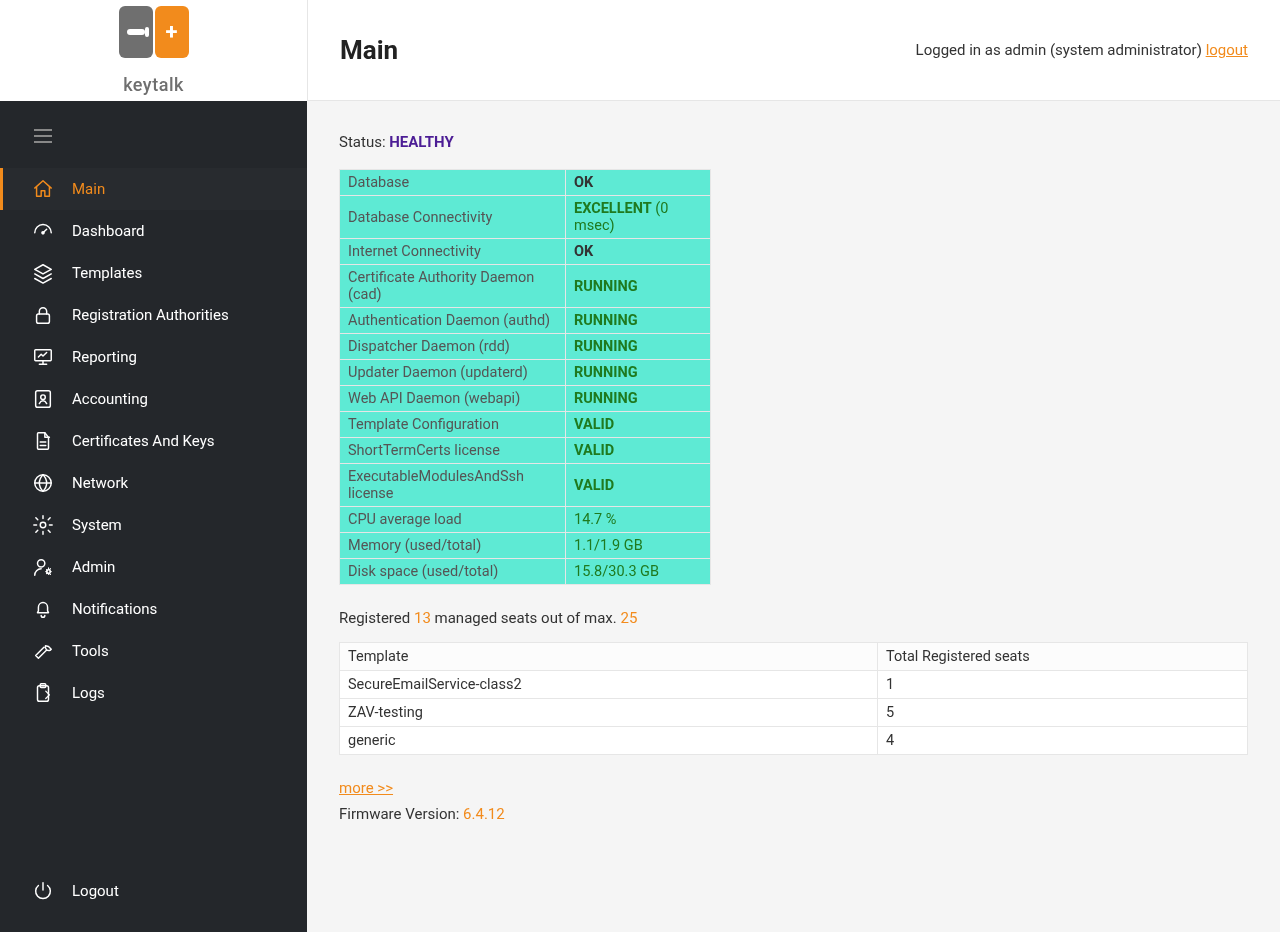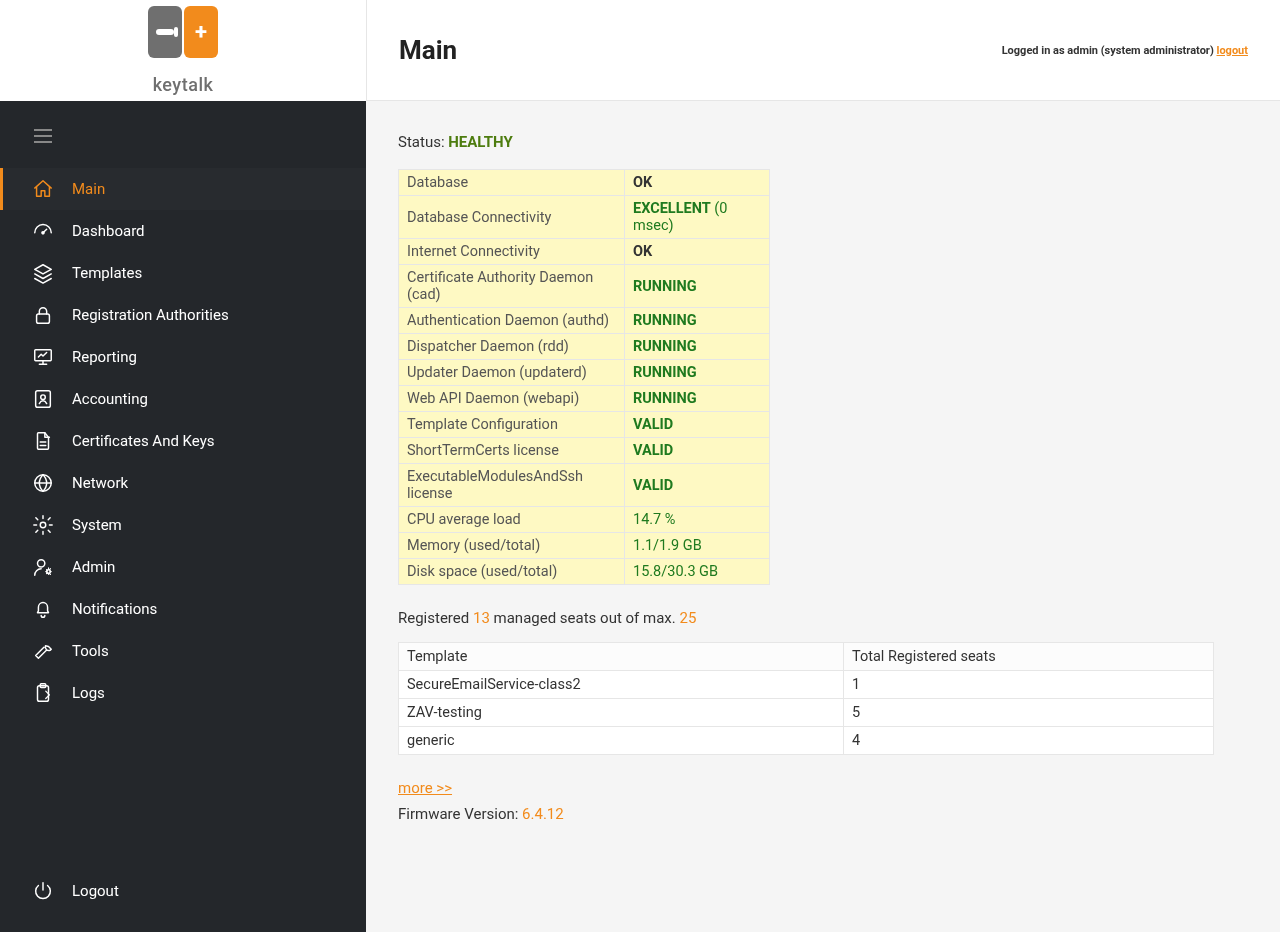--- a/index.html
+++ b/index.html
@@ -29,38 +29,38 @@
 .nav-item.active { color: #f28b1c; border-left: 3px solid #f28b1c; padding-left: 29px; background: rgba(255,255,255,0.02);}
 .nav-item .icon { width: 22px; height: 22px; display: flex; align-items: center; justify-content: center; flex-shrink: 0; }
 .nav-item .icon svg { stroke: currentColor; fill: none; }
 
 .nav-bottom { padding-bottom: 20px; }
 
 
 .main { flex: 1; background: #f5f5f5; display: flex; flex-direction: column; }
 .topbar { height: 101px; background: #fff; border-bottom: 1px solid #e6e6e6; display: flex; align-items: center; justify-content: space-between; padding: 0 32px; border-left: 1px solid #e6e6e6;}
 .page-title { font-size: 26px; font-weight: 700; color: #222; }
-.login-info { font-size: 11px; color: #333; font-weight: bold; }
+.login-info { font-size: 15px; color: #333; }
 .login-info a { color: #f28b1c; text-decoration: underline; }
 
 .content { padding: 32px; font-size: 15px; color: #333; overflow-y: auto; }
 .status-line { margin-bottom: 18px; }
-.status-healthy { color: #4d7c0f; font-weight: 700; }
-
-table.status-table { border-collapse: collapse; background: #fef9c3; margin-bottom: 24px; width: 372px; }
+.status-healthy { color: #4c1d95; font-weight: 700; }
+
+table.status-table { border-collapse: collapse; background: #5eead4; margin-bottom: 24px; width: 372px; }
 table.status-table td { border: 1px solid #e6e6e6; padding: 4px 8px; font-size: 14.5px; }
 table.status-table td:first-child { color: #555; width: 226px; }
 .val-bold { font-weight: 700; color: #333; }
 .val-green-bold { font-weight: 700; color: #1f7a1f; }
 .val-green { color: #1f7a1f; }
 
 .seats-line { margin-bottom: 15px; }
 .orange-num { color: #f28b1c; font-weight: 400; }
 
-table.seats-table { width: 816px; border-collapse: collapse; background: #fff; margin-bottom: 24px; }
+table.seats-table { width: 909px; border-collapse: collapse; background: #fff; margin-bottom: 24px; }
 table.seats-table th, table.seats-table td { border: 1px solid #e6e6e6; padding: 5px 8px; text-align: left; font-size: 14.5px; font-weight: 400; }
 table.seats-table th { color: #333; background: #fcfcfc; }
 table.seats-table td:last-child, table.seats-table th:last-child { width: 370px; }
 
 .more-link { color: #f28b1c; margin-bottom: 8px; display: inline-block; }
 .info-line { margin-bottom: 10px; }
 .orange-text { color: #f28b1c; }
 </style>
 </head>
 <body>

